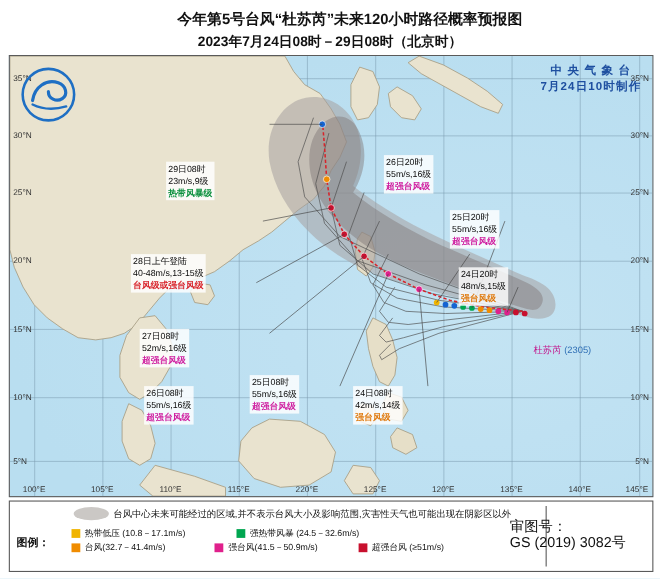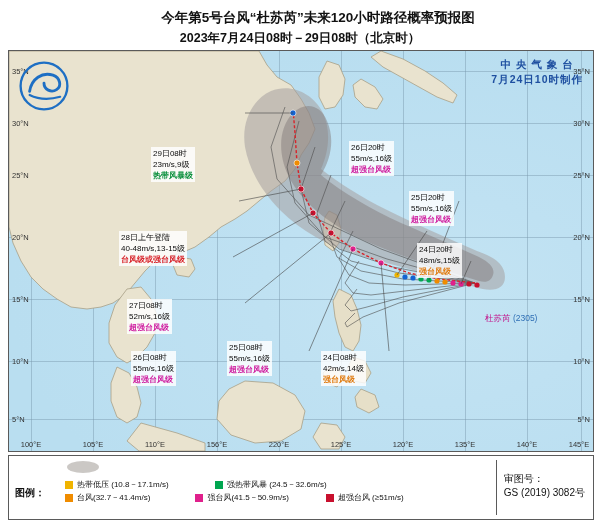--- a/index.html
+++ b/index.html
@@ -101,21 +101,21 @@
     position:absolute;left:58px;top:5px;width:32px;height:12px;border-radius:50%;
     background:#b9b5b1;opacity:.75;
   }
   .leg-items{position:absolute;left:56px;top:22px;width:400px;}
   .leg-row{display:flex;height:13px;align-items:center;}
   .leg-cell{display:flex;align-items:center;width:150px;}
   .leg-cell.wide{width:160px;}
   .dot{width:8px;height:8px;margin-right:4px;flex:0 0 auto;}
   .leg-txt{font-size:8px;white-space:nowrap;}
   .serial{
-    position:absolute;right:8px;top:16px;text-align:left;font-size:10px;line-height:14px;
+    position:absolute;right:24px;top:16px;text-align:left;font-size:13px;line-height:14px;
   }
   .vline{position:absolute;right:96px;top:4px;bottom:4px;width:1px;background:#5a5a5a;}
 </style>
 </head>
 <body>
 
 <div class="page">
 
   <div class="title-block">
     <div class="title-main">今年第5号台风“杜苏芮”未来120小时路径概率预报图</div>
@@ -245,21 +245,21 @@
         <path d="M372,212 L380,300"></path>
         <path d="M388,224 L418,180"></path>
         <path d="M420,229 L450,150"></path>
         <path d="M452,233 L462,210"></path>
       </g>
     </svg>
 
     <div class="lon-label" style="left:22px">100°E</div>
     <div class="lon-label" style="left:84px">105°E</div>
     <div class="lon-label" style="left:146px">110°E</div>
-    <div class="lon-label" style="left:208px">156°E</div>
+    <div class="lon-label" style="left:208px">115°E</div>
     <div class="lon-label" style="left:270px">220°E</div>
     <div class="lon-label" style="left:332px">125°E</div>
     <div class="lon-label" style="left:394px">120°E</div>
     <div class="lon-label" style="left:456px">135°E</div>
     <div class="lon-label" style="left:518px">140°E</div>
     <div class="lon-label" style="left:570px">145°E</div>
 
     <div class="lat-label" style="top:20px">35°N</div>
     <div class="lat-label" style="top:72px">30°N</div>
     <div class="lat-label" style="top:124px">25°N</div>
@@ -343,20 +343,21 @@
 
     <div class="tyname" style="left:476px;top:262px">
       <span style="color:#c2168c">杜苏芮</span>
       <span>(2305)</span>
     </div>
   </div>
 
   <div class="legend">
     <div class="legend-title">图例：</div>
     <div class="legend-oval"></div>
+    <div class="legend-note" style="left:94px;">台风中心未来可能经过的区域,并不表示台风大小及影响范围,灾害性天气也可能出现在阴影区以外</div>
 
     <div class="leg-items">
       <div class="leg-row">
         <div class="leg-cell">
           <span class="dot" style="background:#f0b400"></span>
           <span class="leg-txt">热带低压 (10.8－17.1m/s)</span>
         </div>
         <div class="leg-cell wide">
           <span class="dot" style="background:#00a650"></span>
           <span class="leg-txt">强热带风暴 (24.5－32.6m/s)</span>

